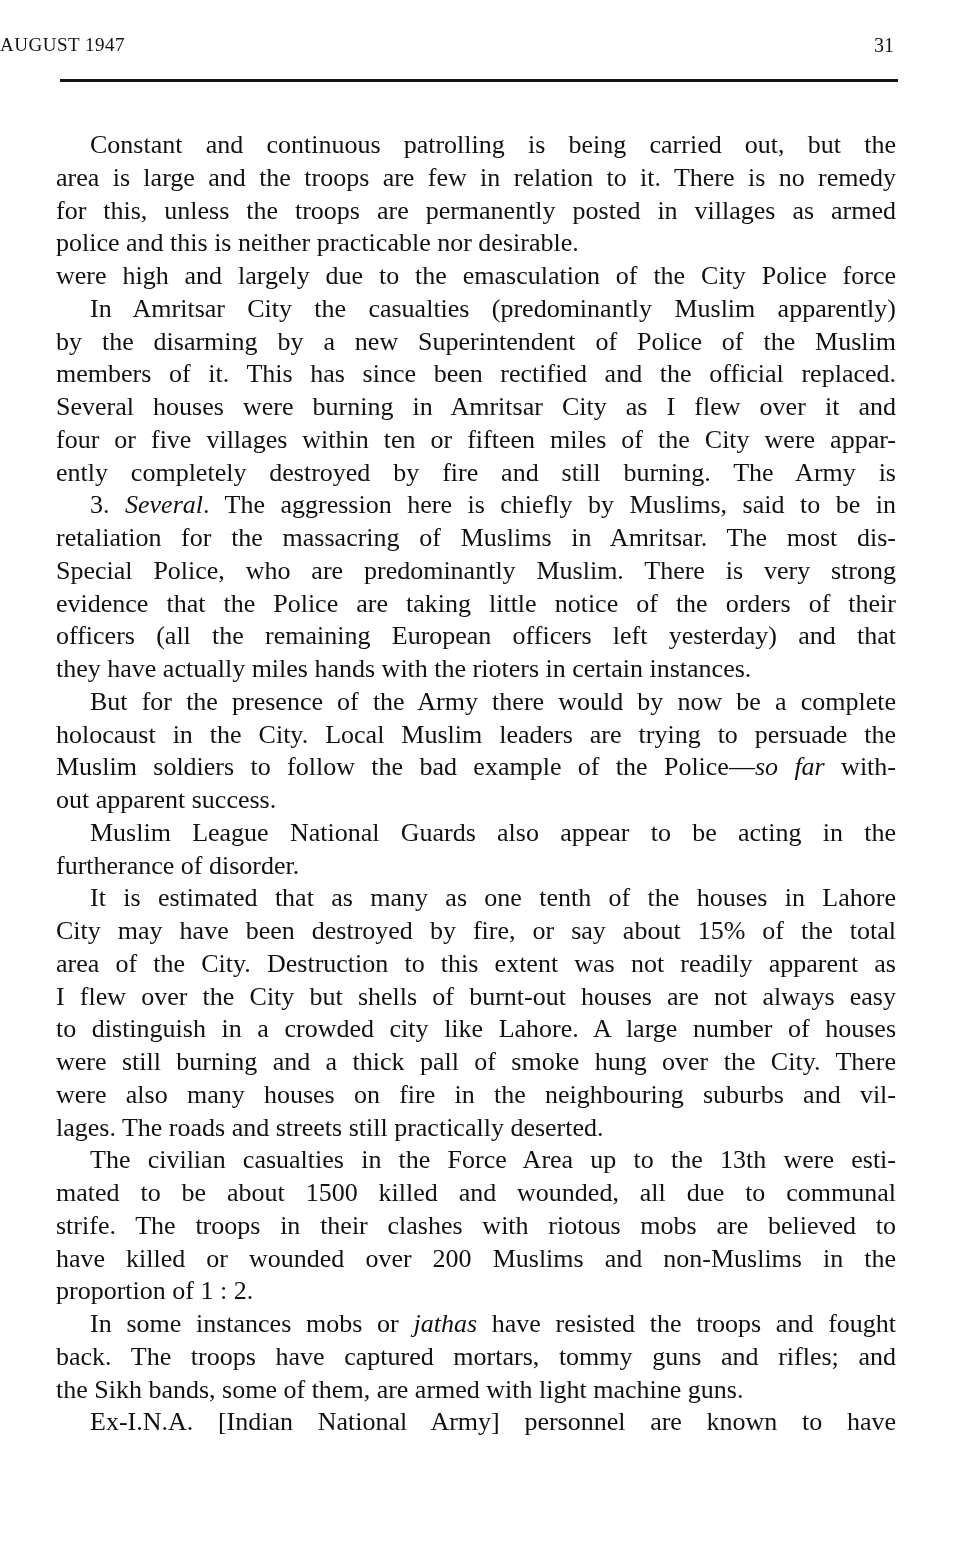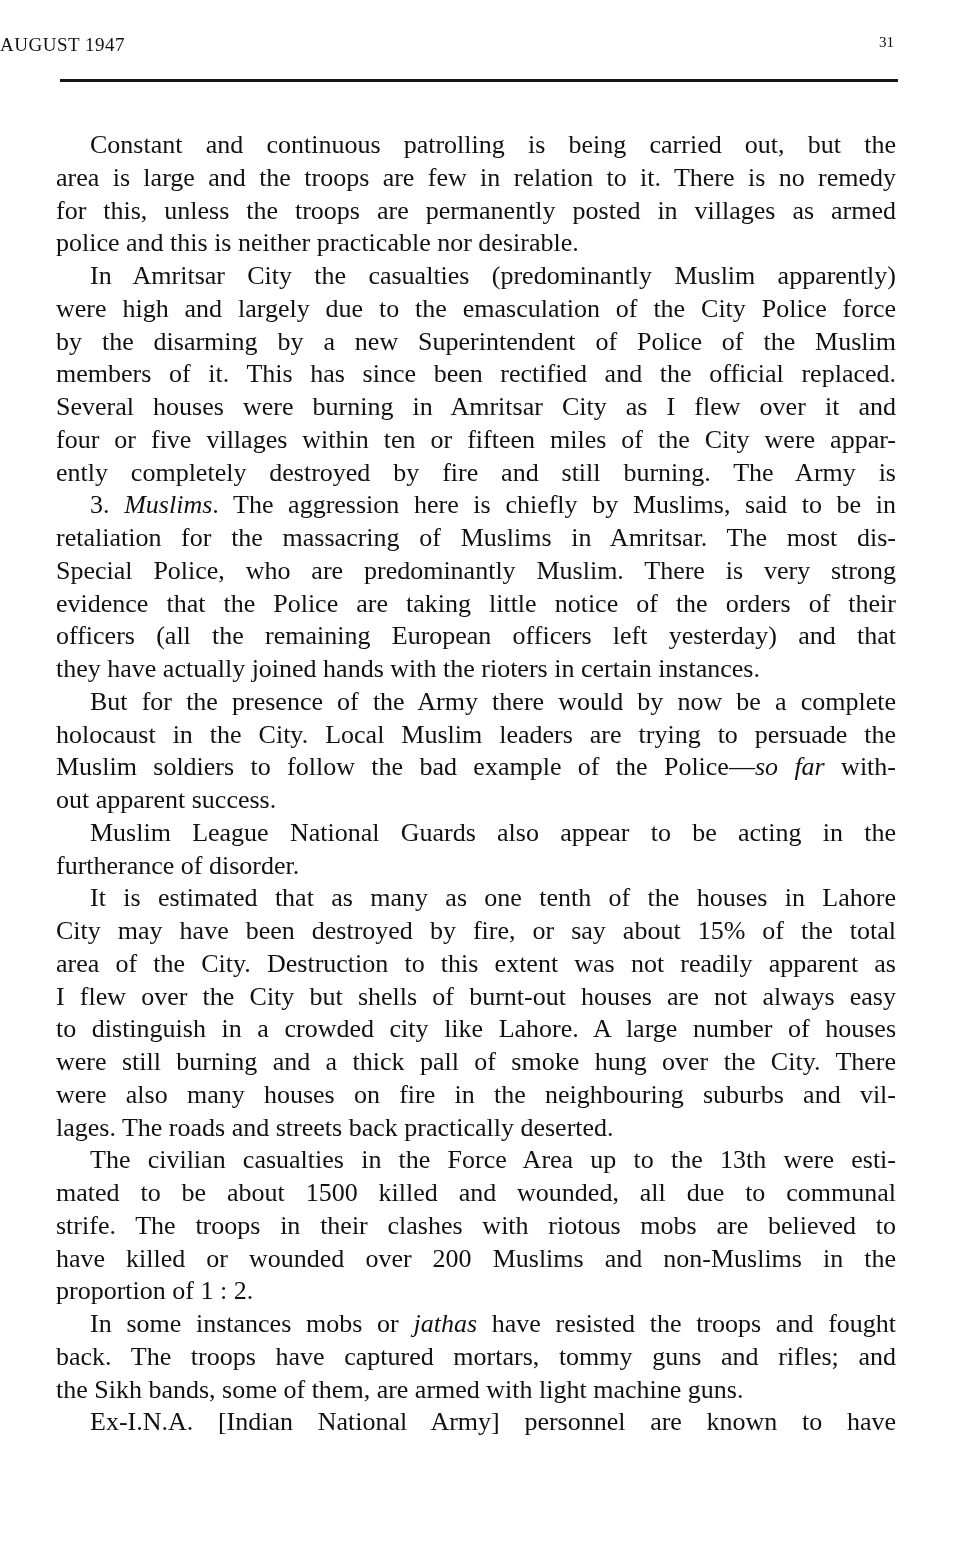--- a/index.html
+++ b/index.html
@@ -28,21 +28,21 @@
       width: 968px;
       text-align: left;
       font-size: 19px;
       letter-spacing: 0.5px;
       top: 0;
     }
     .page-number {
       position: absolute;
       right: 74px;
       top: 0;
-      font-size: 15px;
+      font-size: 20px;
     }
     .head-rule {
       position: absolute;
       left: 32px;
       top: 79px;
       width: 454px;
       height: 3px;
       background: #151515;
       width: 454px;
     }
@@ -85,47 +85,47 @@
   <div class="running-title">AUGUST 1947</div>
   <div class="page-number">31</div>
 </div>
 <div class="head-rule" style="left:60px; width:838px;"></div>
 
 <div class="body-text" id="body-text">
     <div class="line indent"><span>Constant and continuous patrolling is being carried out, but the</span></div>
     <div class="line"><span>area is large and the troops are few in relation to it. There is no remedy</span></div>
     <div class="line"><span>for this, unless the troops are permanently posted in villages as armed</span></div>
     <div class="line last"><span>police and this is neither practicable nor desirable.</span></div>
+    <div class="line"><span>were high and largely due to the emasculation of the City Police force</span></div>
     <div class="line indent"><span>In Amritsar City the casualties (predominantly Muslim apparently)</span></div>
-    <div class="line"><span>were high and largely due to the emasculation of the City Police force</span></div>
     <div class="line"><span>by the disarming by a new Superintendent of Police of the Muslim</span></div>
     <div class="line"><span>members of it. This has since been rectified and the official replaced.</span></div>
     <div class="line"><span>Several houses were burning in Amritsar City as I flew over it and</span></div>
     <div class="line"><span>four or five villages within ten or fifteen miles of the City were appar-</span></div>
     <div class="line"><span>ently completely destroyed by fire and still burning. The Army is</span></div>
-    <div class="line indent"><span>3. </span><span class="ital">Muslims</span><span>. The aggression here is chiefly by Muslims, said to be in</span></div>
+    <div class="line indent"><span>3. </span><span class="ital">Several</span><span>. The aggression here is chiefly by Muslims, said to be in</span></div>
     <div class="line"><span>retaliation for the massacring of Muslims in Amritsar. The most dis-</span></div>
     <div class="line"><span>Special Police, who are predominantly Muslim. There is very strong</span></div>
     <div class="line"><span>evidence that the Police are taking little notice of the orders of their</span></div>
     <div class="line"><span>officers (all the remaining European officers left yesterday) and that</span></div>
-    <div class="line last"><span>they have actually joined hands with the rioters in certain instances.</span></div>
+    <div class="line last"><span>they have actually miles hands with the rioters in certain instances.</span></div>
     <div class="line indent"><span>But for the presence of the Army there would by now be a complete</span></div>
     <div class="line"><span>holocaust in the City. Local Muslim leaders are trying to persuade the</span></div>
     <div class="line"><span>Muslim soldiers to follow the bad example of the Police—</span><span class="ital">so far</span><span> with-</span></div>
     <div class="line last"><span>out apparent success.</span></div>
     <div class="line indent"><span>Muslim League National Guards also appear to be acting in the</span></div>
     <div class="line last"><span>furtherance of disorder.</span></div>
     <div class="line indent"><span>It is estimated that as many as one tenth of the houses in Lahore</span></div>
     <div class="line"><span>City may have been destroyed by fire, or say about 15% of the total</span></div>
     <div class="line"><span>area of the City. Destruction to this extent was not readily apparent as</span></div>
     <div class="line"><span>I flew over the City but shells of burnt-out houses are not always easy</span></div>
     <div class="line"><span>to distinguish in a crowded city like Lahore. A large number of houses</span></div>
     <div class="line"><span>were still burning and a thick pall of smoke hung over the City. There</span></div>
     <div class="line"><span>were also many houses on fire in the neighbouring suburbs and vil-</span></div>
-    <div class="line last"><span>lages. The roads and streets back practically deserted.</span></div>
+    <div class="line last"><span>lages. The roads and streets still practically deserted.</span></div>
     <div class="line indent"><span>The civilian casualties in the Force Area up to the 13th were esti-</span></div>
     <div class="line"><span>mated to be about 1500 killed and wounded, all due to communal</span></div>
     <div class="line"><span>strife. The troops in their clashes with riotous mobs are believed to</span></div>
     <div class="line"><span>have killed or wounded over 200 Muslims and non-Muslims in the</span></div>
     <div class="line last"><span>proportion of 1 : 2.</span></div>
     <div class="line indent"><span>In some instances mobs or </span><span class="ital">jathas</span><span> have resisted the troops and fought</span></div>
     <div class="line"><span>back. The troops have captured mortars, tommy guns and rifles; and</span></div>
     <div class="line last"><span>the Sikh bands, some of them, are armed with light machine guns.</span></div>
     <div class="line indent"><span>Ex-I.N.A. [Indian National Army] personnel are known to have</span></div>
   </div>

